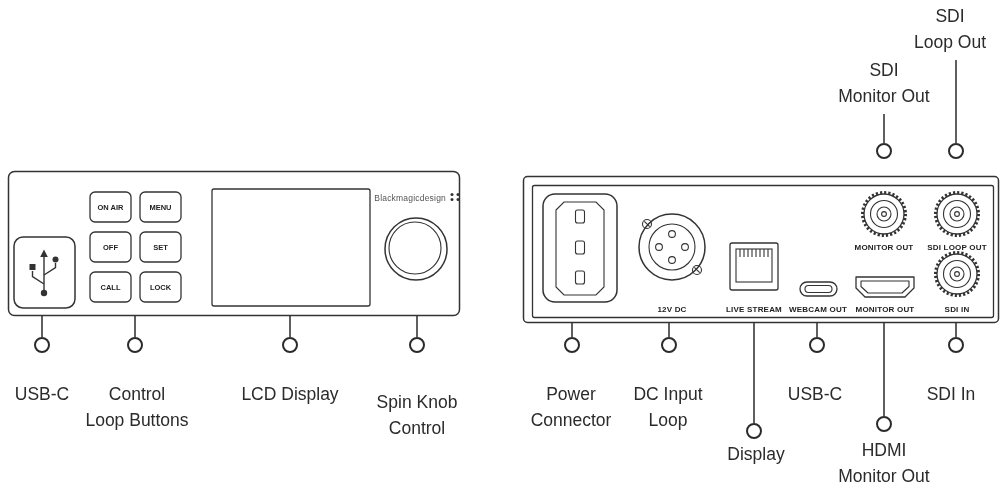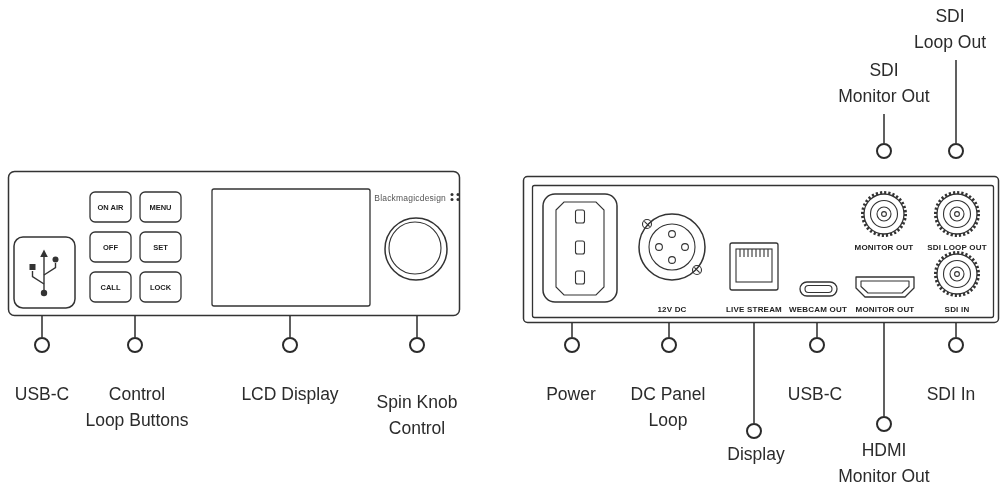--- a/index.html
+++ b/index.html
@@ -240,23 +240,24 @@
   <div class="callout" style="left:190px;top:381px;width:200px;text-align:center;">
     <span class="lnx">LCD Display</span>
   </div>
   <div class="callout" style="left:317px;top:381px;width:200px;margin-top:8px;">
     <span class="lnx">Spin Knob</span>
     <span class="lnx">Control</span>
   </div>
 
   <div class="callout" style="left:471px;top:381px;width:200px;">
     <span class="lnx">Power</span>
+    <span class="lnx">Connector</span>
   </div>
   <div class="callout" style="left:568px;top:381px;width:200px;">
-    <span class="lnx">DC Panel</span>
+    <span class="lnx">DC Input</span>
     <span class="lnx">Loop</span>
   </div>
   <div class="callout" style="left:656px;top:441px;width:200px;">
     <span class="lnx">Display</span>
   </div>
   <div class="callout" style="left:715px;top:381px;width:200px;">
     <span class="lnx">USB-C</span>
   </div>
   <div class="callout" style="left:784px;top:437px;width:200px;">
     <span class="lnx">HDMI</span>

